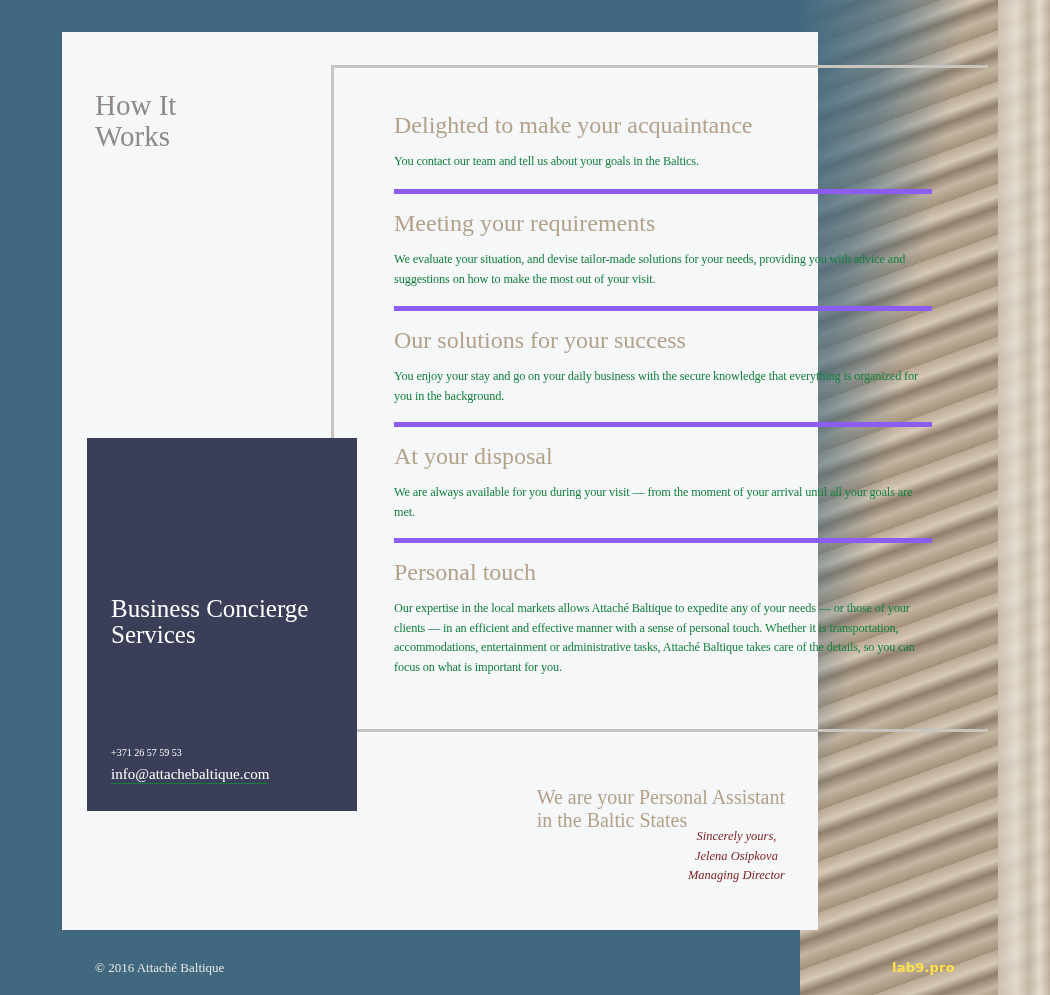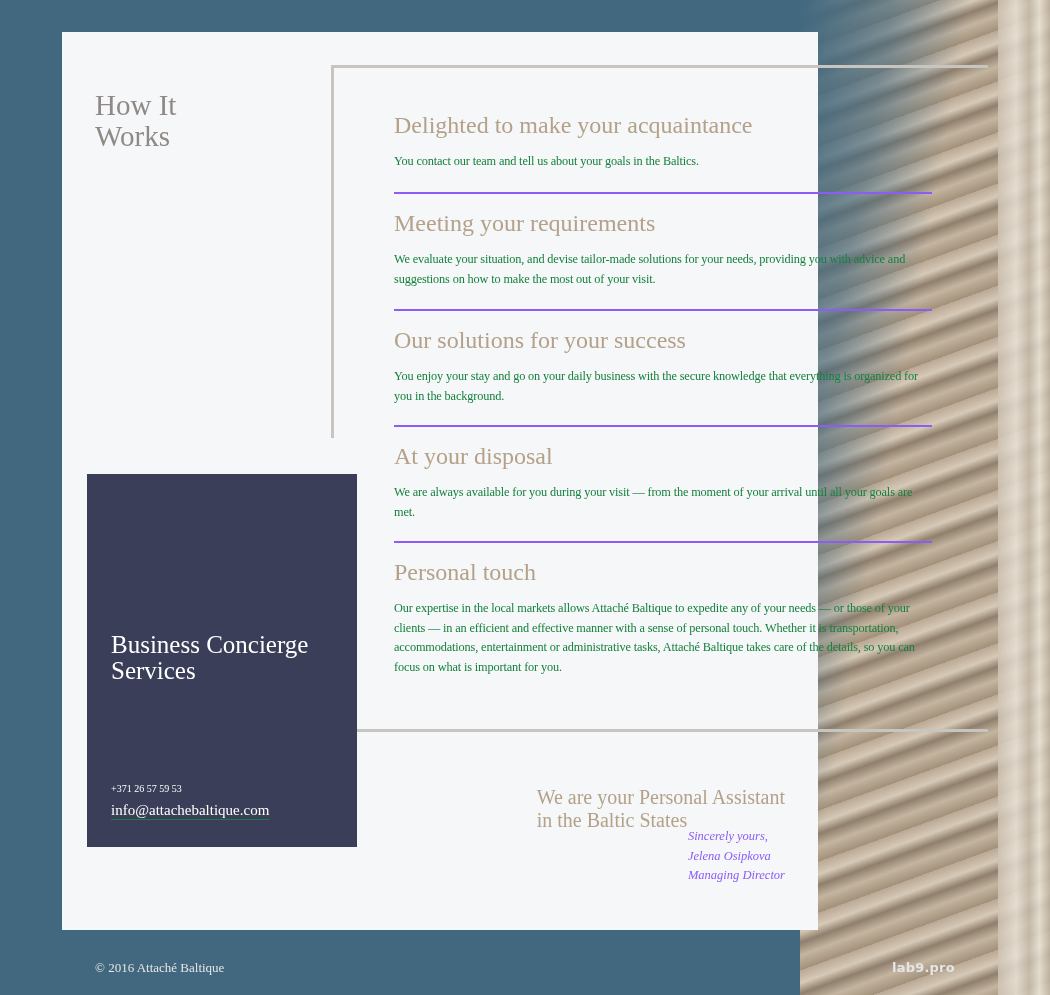--- a/index.html
+++ b/index.html
@@ -41,73 +41,72 @@
       background: #c8c5c0;
     }
     .section-title {
       position: absolute; left: 33px; top: 58px;
       font-size: 29px; line-height: 31px; color: #8f8a85;
       font-weight: normal;
     }
     .steps {
       position: absolute; left: 332px; top: 78px; width: 538px;
     }
-    .step { border-bottom: 2px solid #8b5cf6; }
+    .step { border-bottom: 5px solid #8b5cf6; }
     .step:last-child { border-bottom: none; }
     .step h3 {
       font-size: 24px; line-height: 30px; font-weight: normal;
       color: #b3a18a; margin-bottom: 12px;
     }
     .step p {
       font-family: Liberation Serif, serif;
       font-size: 12.3px; line-height: 19.5px; color: #15803d;
       letter-spacing: -0.15px;
     }
     .step.s1 { height: 84px; }
     .step.s2 { height: 117px; padding-top: 14px; }
     .step.s3 { height: 116px; padding-top: 14px; }
     .step.s4 { height: 116px; padding-top: 14px; }
     .step.s5 { padding-top: 14px; }
 
     .navy-box {
       position: absolute; left: 87px; top: 438px; width: 270px; height: 373px;
       background: #3a3e58;
       color: #ffffff;
-      margin-top: 36px;
     }
     .navy-box .service-title {
       position: absolute; left: 24px; top: 158px; width: 240px;
       font-size: 25px; line-height: 26px; font-weight: normal;
     }
     .navy-box .phone {
       position: absolute; left: 24px; top: 305px;
       font-size: 10px; line-height: 20px;
     }
     .navy-box .email {
       position: absolute; left: 24px; top: 327px;
       font-size: 15px; line-height: 18px; color: #ffffff;
       text-decoration: none;
       border-bottom: 1px solid #15803d;
     }
     .tagline {
       position: absolute; right: 33px; top: 754px; text-align: left;
       font-size: 20px; line-height: 23px; color: #b3a18a; margin-left: 25px;
     }
     .signature {
-      position: absolute; right: 33px; top: 795px; text-align: left;
-      font-style: italic; font-size: 12.5px; line-height: 19.5px; color: #8b5cf6; margin-left: 28px;
+      position: absolute; right: 33px; top: 795px; text-align: center;
+      font-style: italic; font-size: 12.5px; line-height: 19.5px; color: #7f1d1d; margin-left: 28px;
     }
     .copyright {
       position: absolute; left: 95px; top: 960px;
       font-size: 13px; color: #e5e5e5;
     }
     .credit {
       position: absolute; left: 892px; top: 960px;
       font-family: "DejaVu Sans", "Liberation Sans", sans-serif;
-      font-size: 13px; font-weight: bold; color: #e5e5e5; text-decoration: none;
+      font-size: 13px; font-weight: bold; color: #fde047; text-decoration: none;
       letter-spacing: 0.2px;
     }
   </style>
 </head>
 <body>
 
 <div class="bg-architecture">
   <div class="column"></div>
 </div>
 

